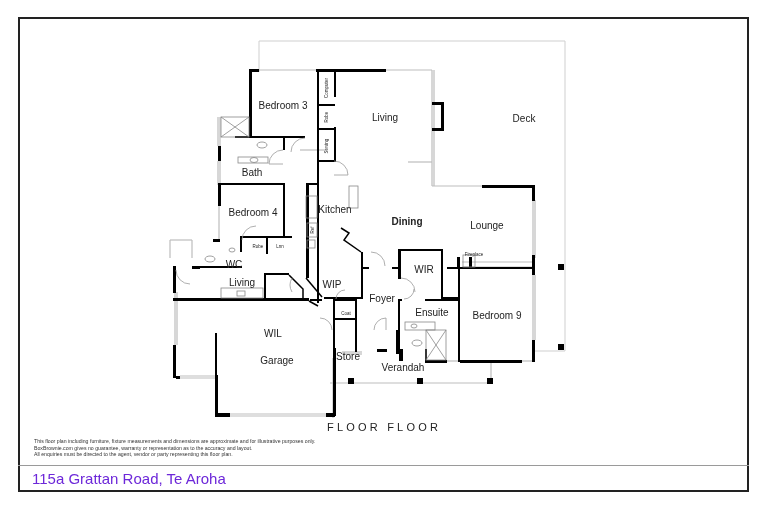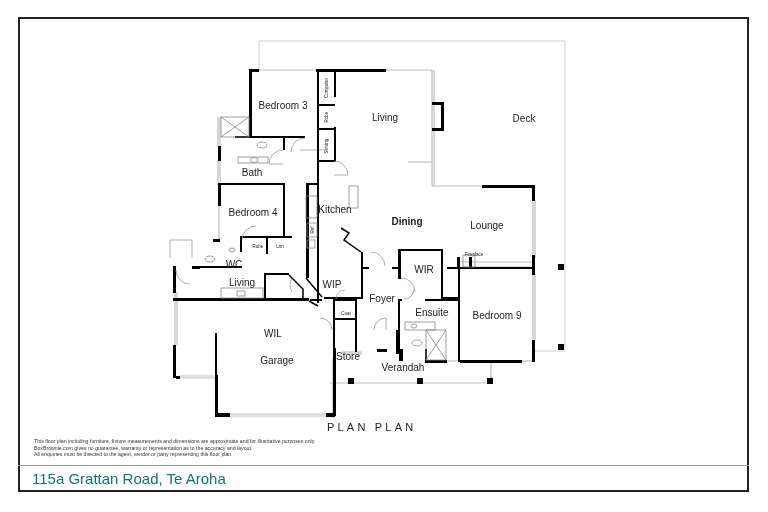--- a/index.html
+++ b/index.html
@@ -5,21 +5,21 @@
   html, body { margin:0; padding:0; background:#ffffff; }
   body { width:768px; height:512px; position:relative; overflow:hidden; font-family:"Liberation Sans", sans-serif; }
   .frame { position:absolute; left:18px; top:17px; width:731px; height:475px; border:2px solid #222; box-sizing:border-box; background:#fff; }
   .divider { position:absolute; left:18px; top:465px; width:731px; height:1px; background:#9a9a9a; }
   .plan-svg { position:absolute; left:0; top:0; width:768px; height:512px; }
   .room-label { position:absolute; font-size:10px; color:#222; white-space:nowrap; transform:translate(-50%,-50%); }
   .small-label { position:absolute; font-size:4.5px; color:#222; white-space:nowrap; transform:translate(-50%,-50%); }
   .vert-label { position:absolute; font-size:4.5px; color:#222; white-space:nowrap; transform:translate(-50%,-50%) rotate(-90deg); }
   .plan-title { position:absolute; left:327px; top:421px; font-size:11px; letter-spacing:3.2px; color:#222; white-space:nowrap; }
   .disclaimer { position:absolute; left:34px; top:438px; font-size:5.2px; line-height:6.6px; color:#333; }
-  .address { position:absolute; left:32px; top:470px; font-size:15px; color:#0f766e; white-space:nowrap; }
+  .address { position:absolute; left:32px; top:470px; font-size:15px; color:#6d28d9; white-space:nowrap; }
 </style>
 </head>
 <body>
 
 <div class="frame"></div>
 <div class="divider"></div>
 
 <svg class="plan-svg" viewBox="0 0 768 512" xmlns="http://www.w3.org/2000/svg">
 
   <g fill="none" stroke="#cfcfcf" stroke-width="1">
@@ -226,21 +226,21 @@
 <div class="room-label" style="left:348px;top:340px;margin-top:16px;">Store</div>
 <div class="room-label" style="left:432px;top:312px;">Ensuite</div>
 <div class="room-label" style="left:497px;top:315px;">Bedroom 9</div>
 <div class="room-label" style="left:277px;top:360px;">Garage</div>
 <div class="room-label" style="left:379px;top:367px;margin-left:24px;">Verandah</div>
 <div class="vert-label" style="left:312px;top:230px;">Ref</div>
 <div class="vert-label" style="left:326px;top:88px;">Computer</div>
 <div class="vert-label" style="left:326px;top:117px;">Robe</div>
 <div class="vert-label" style="left:326px;top:146px;">Sewing</div>
 
-<div class="plan-title">PLAN PLAN</div>
+<div class="plan-title">FLOOR FLOOR</div>
 
 <div class="disclaimer">
   <div>This floor plan including furniture, fixture measurements and dimensions are approximate and for illustrative purposes only.</div>
   <div>BoxBrownie.com gives no guarantee, warranty or representation as to the accuracy and layout.</div>
   <div>All enquiries must be directed to the agent, vendor or party representing this floor plan.</div>
 </div>
 
 <div class="address">115a Grattan Road, Te Aroha</div>
 
 </body></html>

